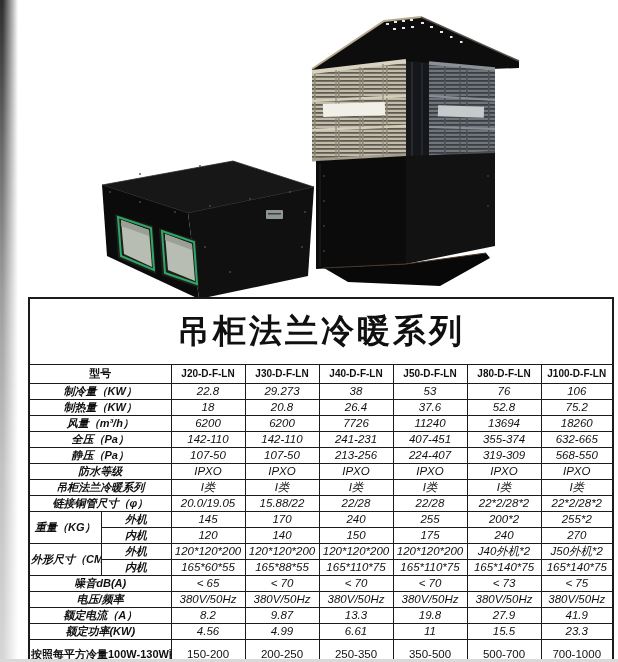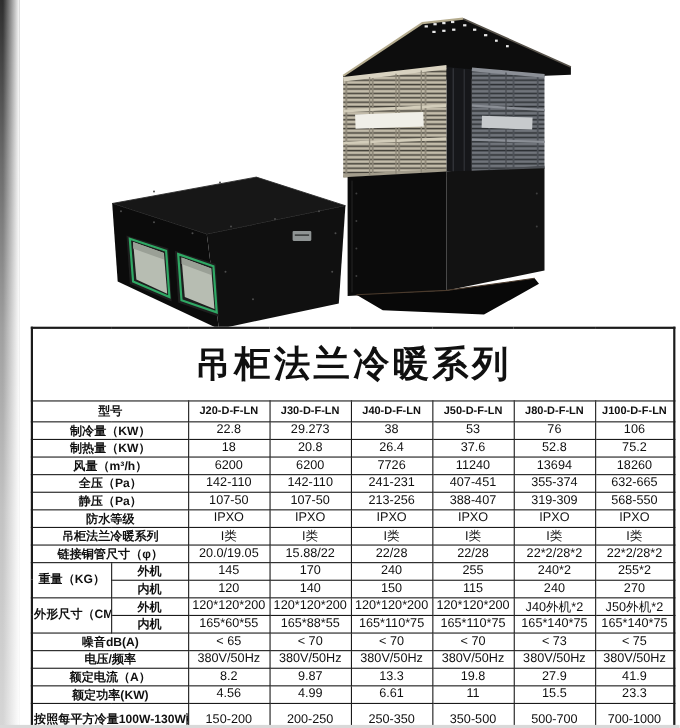--- a/index.html
+++ b/index.html
@@ -33,21 +33,21 @@
     border:1px solid #1b1b1b;
     text-align:center;vertical-align:middle;
     padding:0 1px;overflow:hidden;white-space:nowrap;
   }
   tr.title-row{height:66px;}
   tr.title-row td{
     font-family:"Liberation Serif","DejaVu Serif",serif;
     font-weight:bold;font-size:33px;letter-spacing:3px;
   }
   tr.hdr-row{height:19px;}
-  tr.r{height:15px;}
+  tr.r{height:15px;font-style:italic;}
   tr.tall{height:31px;}
   td.lbl{font-weight:bold;font-size:11px;}
   td.wrap{white-space:normal;line-height:1.15;}
   td.val{font-size:11.5px;}
   td.hdr{font-weight:bold;font-size:10px;}
 </style>
 </head>
 <body>
 
 <div id="page">
@@ -219,21 +219,21 @@
           <td class="val">241-231</td>
           <td class="val">407-451</td>
           <td class="val">355-374</td>
           <td class="val">632-665</td>
         </tr>
         <tr class="r">
           <td class="lbl" colspan="2">静压（Pa）</td>
           <td class="val">107-50</td>
           <td class="val">107-50</td>
           <td class="val">213-256</td>
-          <td class="val">388-407</td>
+          <td class="val">224-407</td>
           <td class="val">319-309</td>
           <td class="val">568-550</td>
         </tr>
         <tr class="r">
           <td class="lbl" colspan="2">防水等级</td>
           <td class="val">IPXO</td>
           <td class="val">IPXO</td>
           <td class="val">IPXO</td>
           <td class="val">IPXO</td>
           <td class="val">IPXO</td>
@@ -257,29 +257,29 @@
           <td class="val">22*2/28*2</td>
           <td class="val">22*2/28*2</td>
         </tr>
         <tr class="r">
           <td class="lbl wrap" rowspan="2">重量（KG）</td>
           <td class="lbl">外机</td>
           <td class="val">145</td>
           <td class="val">170</td>
           <td class="val">240</td>
           <td class="val">255</td>
-          <td class="val">240*2</td>
+          <td class="val">200*2</td>
           <td class="val">255*2</td>
         </tr>
         <tr class="r">
           <td class="lbl">内机</td>
           <td class="val">120</td>
           <td class="val">140</td>
           <td class="val">150</td>
-          <td class="val">115</td>
+          <td class="val">175</td>
           <td class="val">240</td>
           <td class="val">270</td>
         </tr>
         <tr class="r">
           <td class="lbl wrap" rowspan="2">外形尺寸（CM）</td>
           <td class="lbl">外机</td>
           <td class="val">120*120*200</td>
           <td class="val">120*120*200</td>
           <td class="val">120*120*200</td>
           <td class="val">120*120*200</td>

